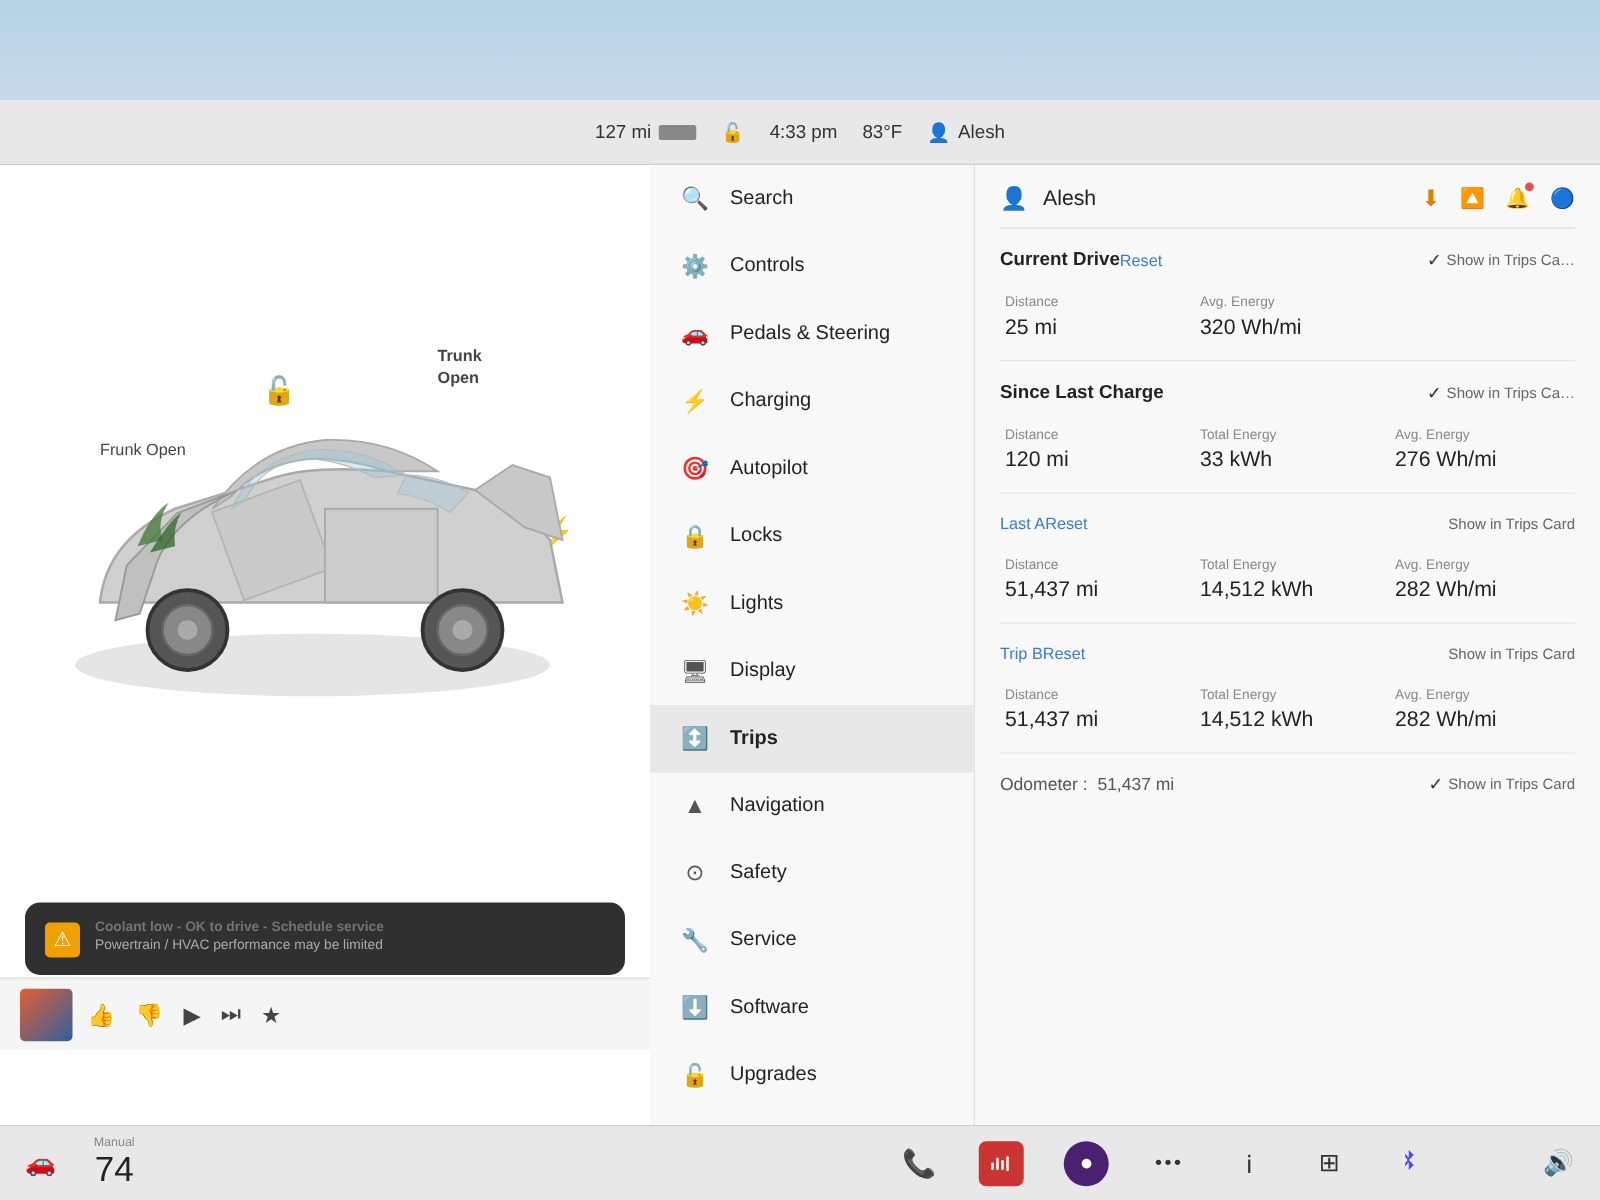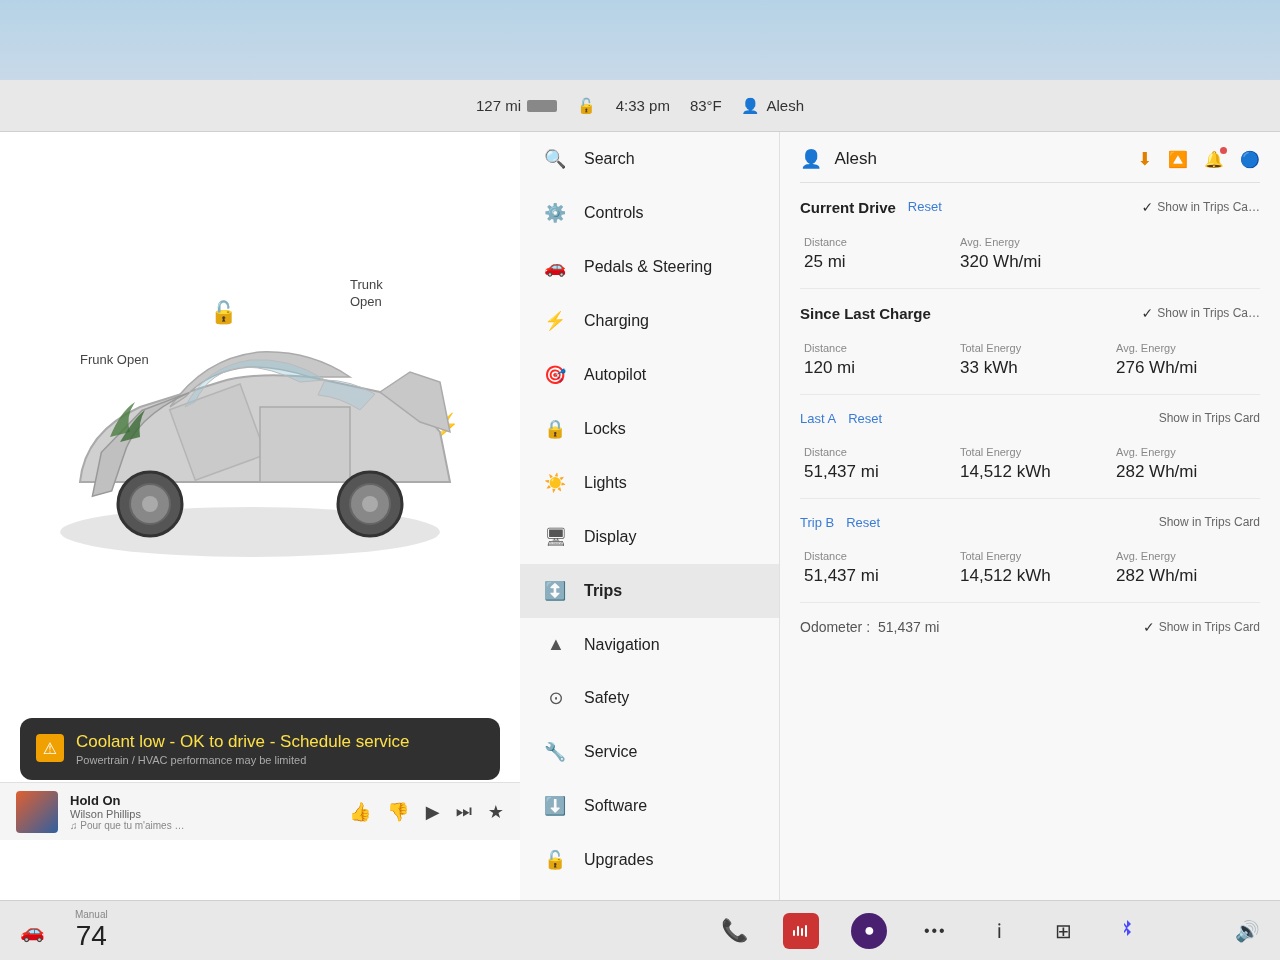--- a/index.html
+++ b/index.html
@@ -85,20 +85,21 @@
     }
 
     .car-label.frunk {
       top: 220px;
       left: 80px;
     }
 
     .car-label.trunk {
       top: 160px;
       left: 350px;
+      font-weight: bold;
     }
 
     
     .car-svg-container {
       position: absolute;
       top: 120px;
       left: 20px;
       width: 460px;
       height: 380px;
     }
@@ -125,23 +126,23 @@
       border-radius: 4px;
       display: flex;
       align-items: center;
       justify-content: center;
       font-size: 16px;
       flex-shrink: 0;
       margin-top: 2px;
     }
 
     .warning-text .title {
-      font-size: 17px;
-      font-weight: 400;
-      color: #fde047;
+      font-size: 11px;
+      font-weight: 700;
+      color: #737373;
     }
 
     .warning-text .subtitle {
       font-size: 11px;
       color: #aaa;
       margin-top: 2px;
     }
 
     
     .music-player {
@@ -288,22 +289,21 @@
     }
 
     
     .trip-section {
       padding: 16px 0 8px 0;
       border-bottom: 1px solid #e8e8e8;
     }
 
     .trip-section-header {
       display: flex;
-      align-items: flex-start;
-      gap: 12px;
+      align-items: flex-end;
       margin-bottom: 12px;
     }
 
     .trip-section-title {
       font-size: 15px;
       font-weight: 600;
       color: #222;
     }
 
     .reset-link {
@@ -532,25 +532,20 @@
       <div class="warning-toast">
         <div class="warning-icon">⚠</div>
         <div class="warning-text">
           <div class="title">Coolant low - OK to drive - Schedule service</div>
           <div class="subtitle">Powertrain / HVAC performance may be limited</div>
         </div>
       </div>
 
       <div class="music-player">
         <div class="album-art"></div>
-        <div class="song-info">
-          <div class="song-title">Hold On</div>
-          <div class="song-artist">Wilson Phillips</div>
-          <div class="song-extra">♫ Pour que tu m'aimes …</div>
-        </div>
         <div class="music-controls">
           <button class="ctrl-btn">👍</button>
           <button class="ctrl-btn">👎</button>
           <button class="ctrl-btn">▶</button>
           <button class="ctrl-btn">⏭</button>
           <button class="ctrl-btn">★</button>
         </div>
       </div>
     </div>
 

